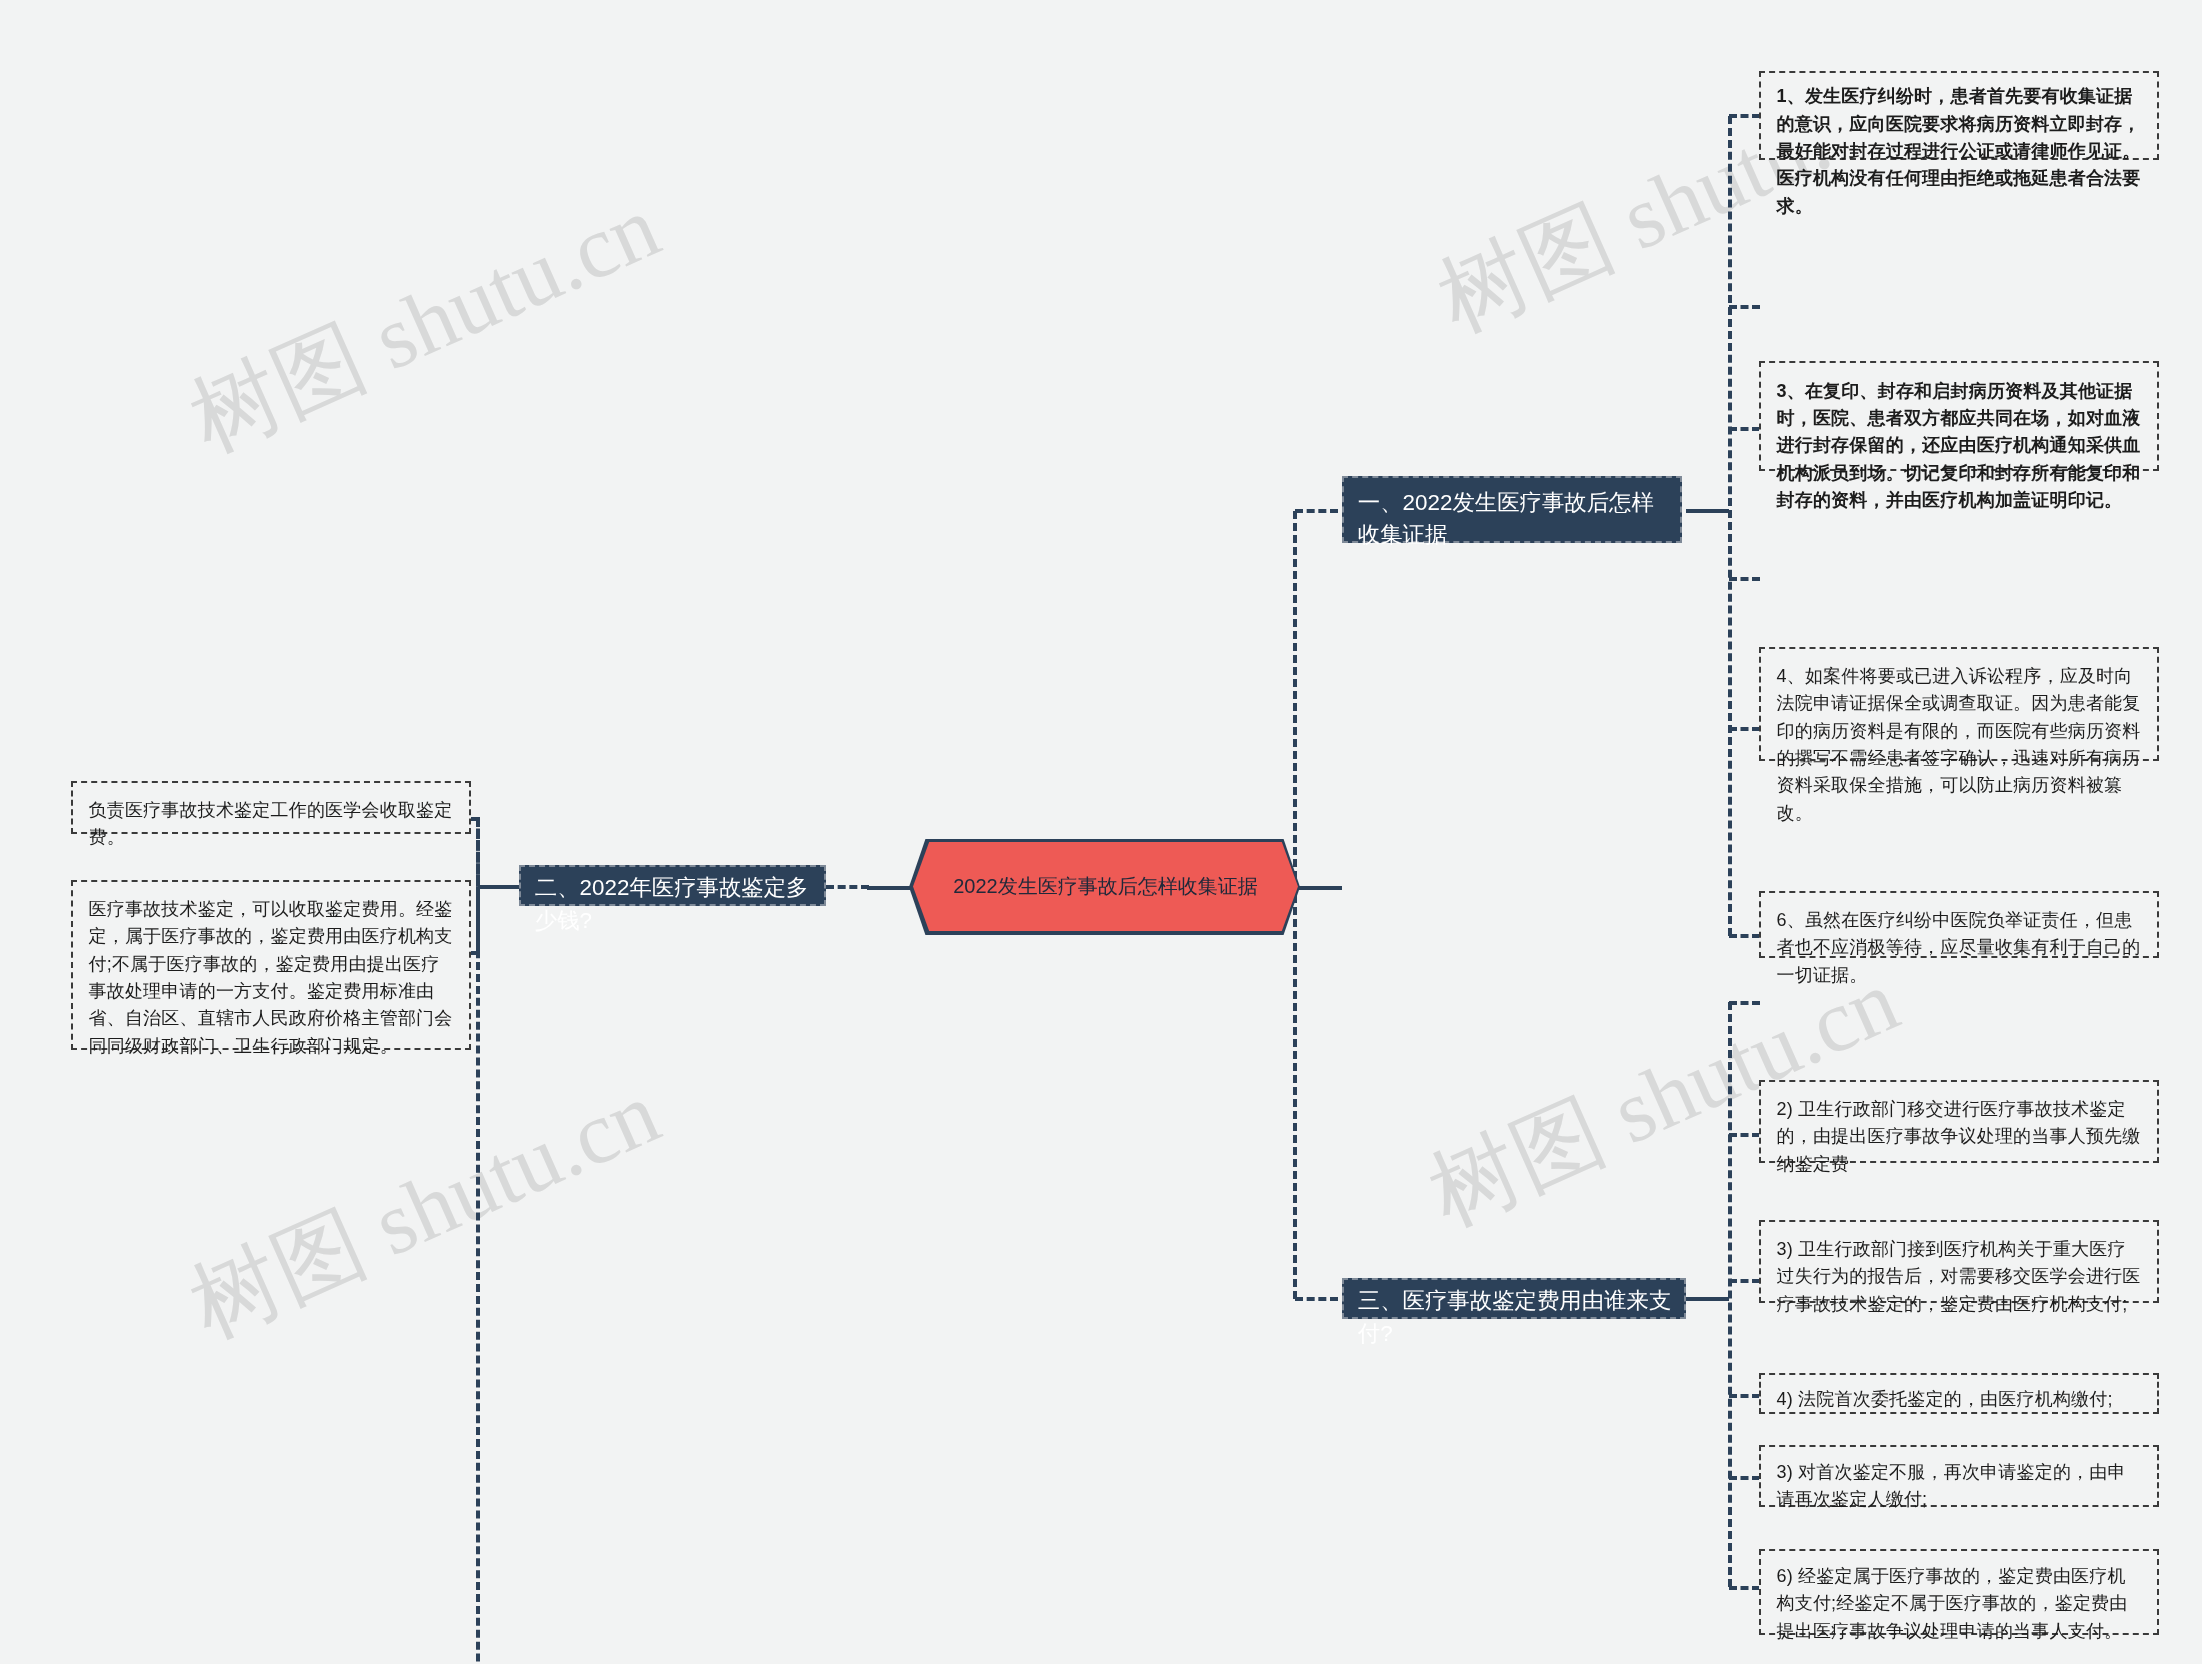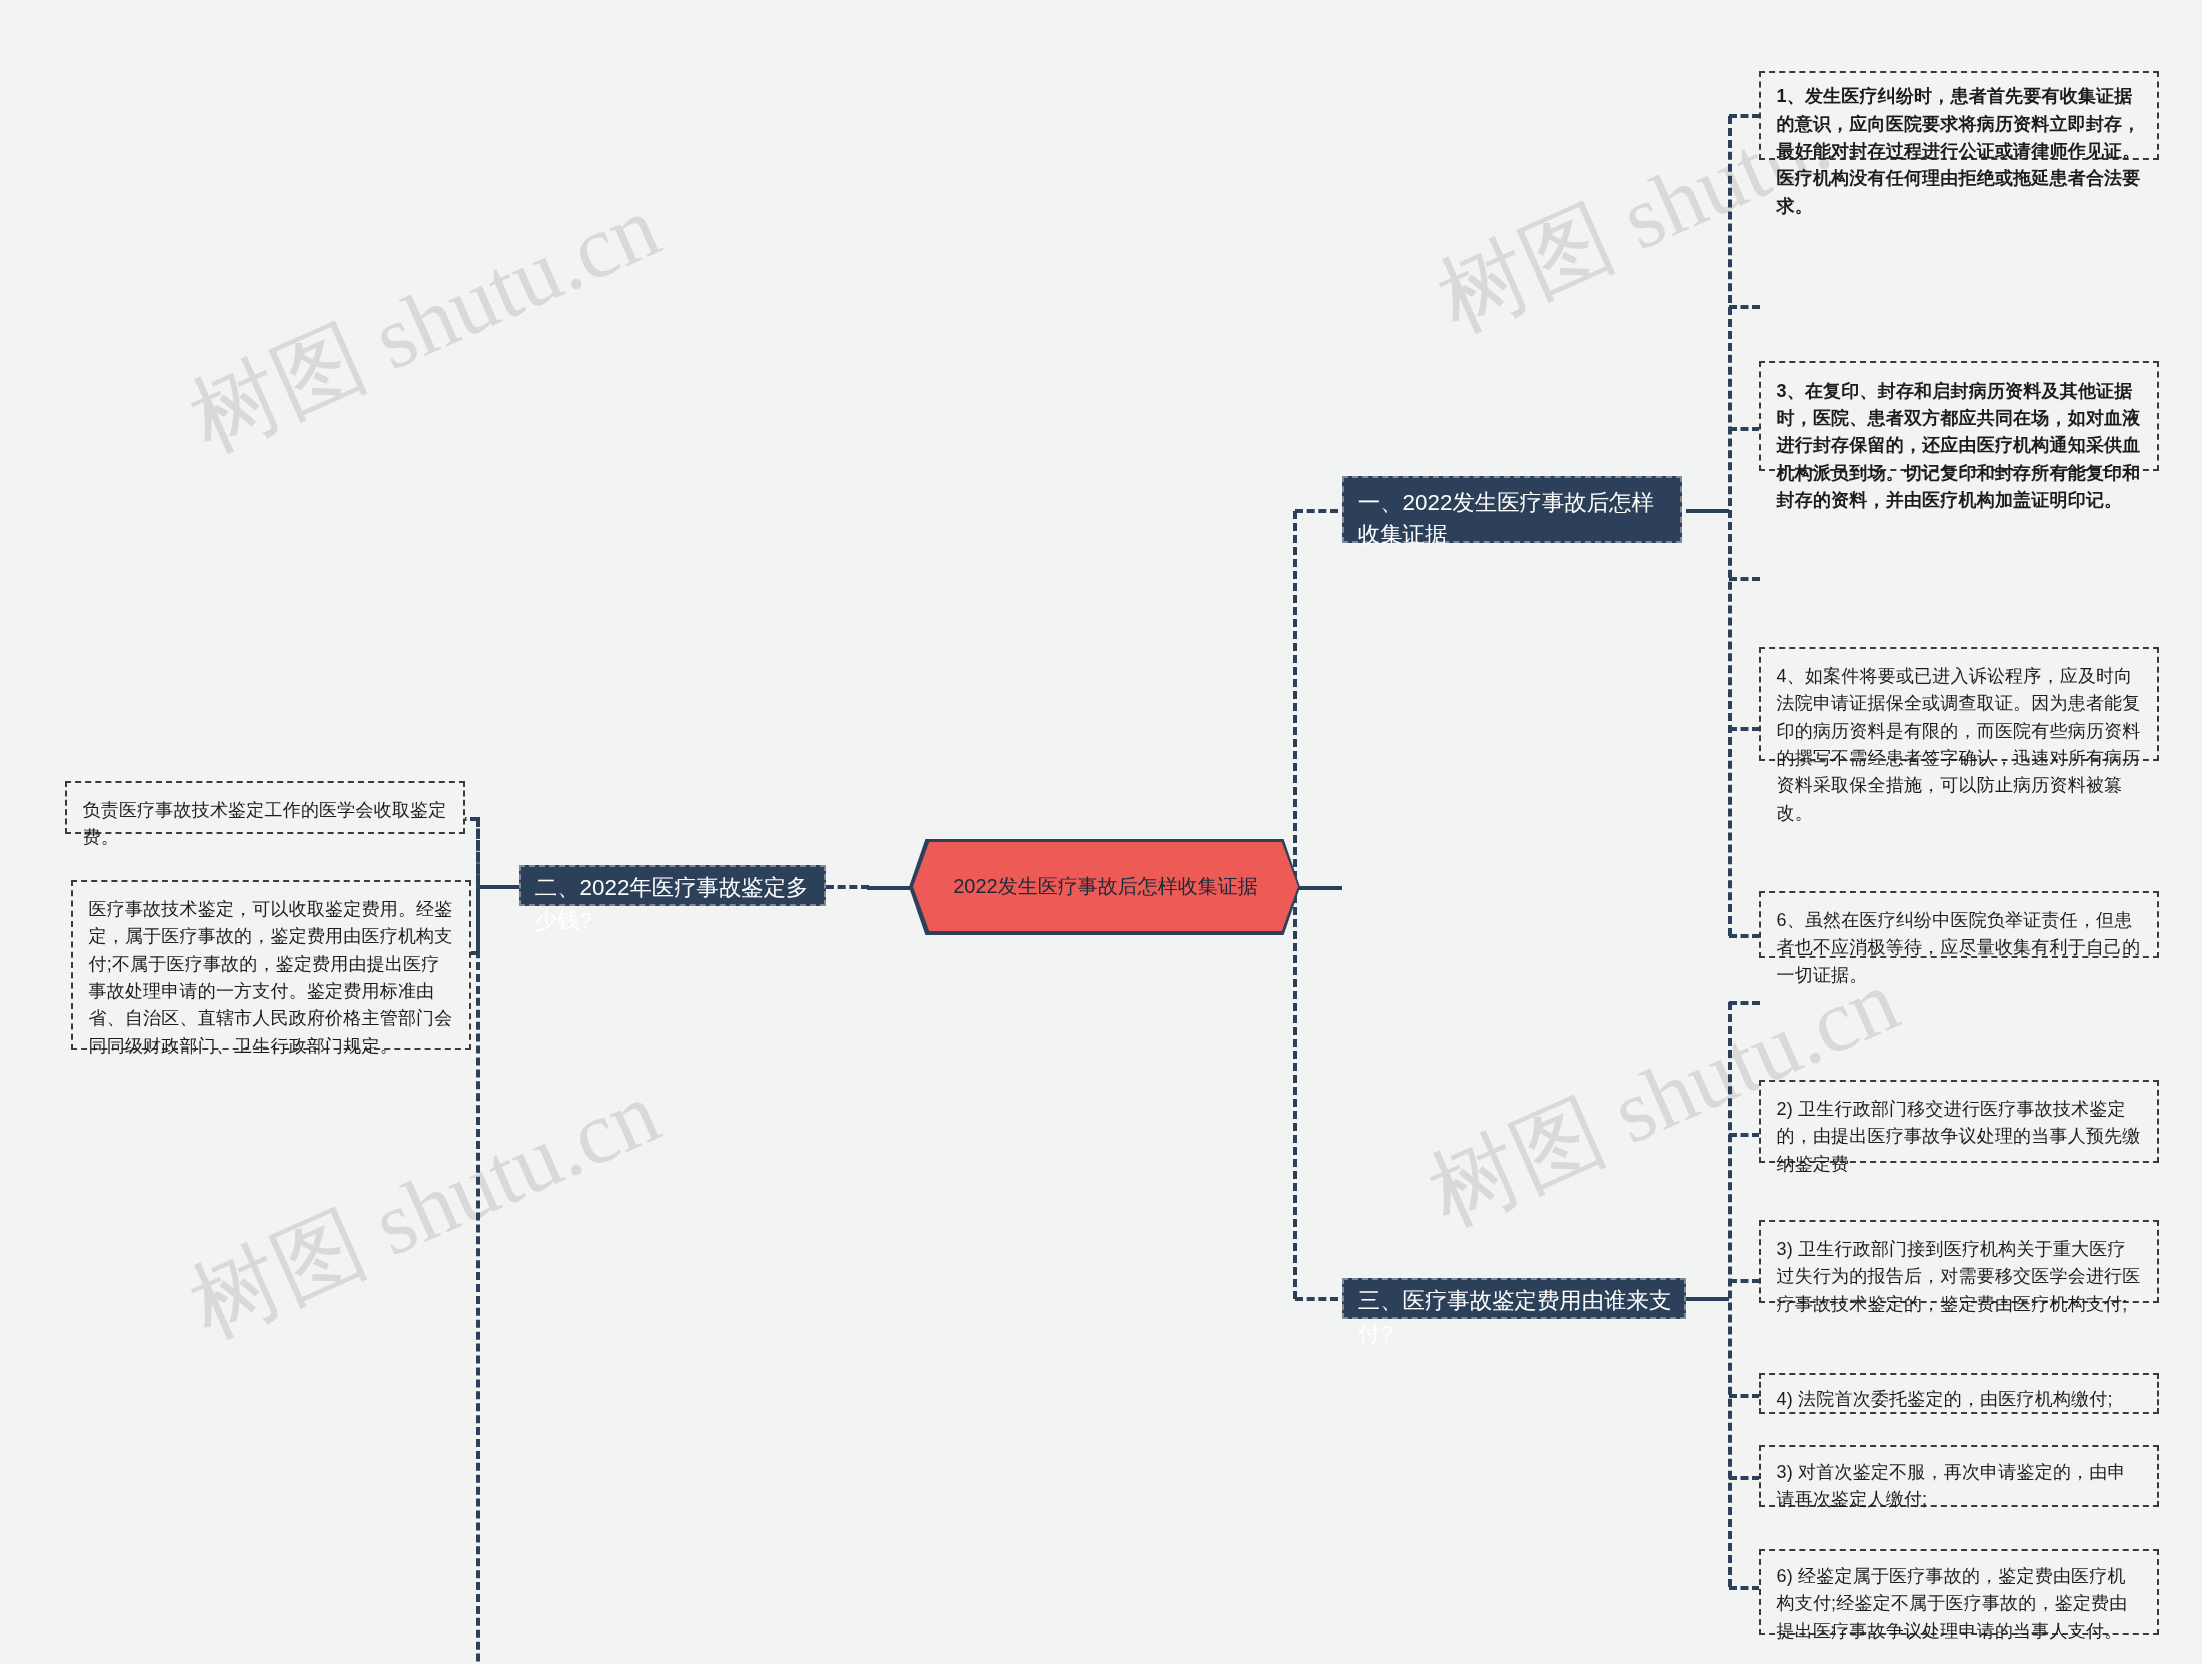--- a/index.html
+++ b/index.html
@@ -147,21 +147,21 @@
   <div class="leaf" style="left:1759px;top:361px;width:400px;height:110px;padding-top:14.6px;font-weight:bold;">
     <span>3、在复印、封存和启封病历资料及其他证据时，医院、患者双方都应共同在场，如对血液进行封存保留的，还应由医疗机构通知采供血机构派员到场。切记复印和封存所有能复印和封存的资料，并由医疗机构加盖证明印记。</span>
   </div>
   <div class="leaf" style="left:1759px;top:647px;width:400px;height:114px;padding-top:13.8px;">
     <span>4、如案件将要或已进入诉讼程序，应及时向法院申请证据保全或调查取证。因为患者能复印的病历资料是有限的，而医院有些病历资料的撰写不需经患者签字确认，迅速对所有病历资料采取保全措施，可以防止病历资料被篡改。</span>
   </div>
   <div class="leaf" style="left:1759px;top:891px;width:400px;height:67px;padding-top:13.8px;">
     <span>6、虽然在医疗纠纷中医院负举证责任，但患者也不应消极等待，应尽量收集有利于自己的一切证据。</span>
   </div>
 
-  <div class="leaf" style="left:65px;top:781px;width:400px;height:53px;padding-top:13.8px;">
+  <div class="leaf" style="left:71px;top:781px;width:400px;height:53px;padding-top:13.8px;">
     <span>负责医疗事故技术鉴定工作的医学会收取鉴定费。</span>
   </div>
   <div class="leaf" style="left:71px;top:880px;width:400px;height:170px;padding-top:13.8px;">
     <span>医疗事故技术鉴定，可以收取鉴定费用。经鉴定，属于医疗事故的，鉴定费用由医疗机构支付;不属于医疗事故的，鉴定费用由提出医疗事故处理申请的一方支付。鉴定费用标准由省、自治区、直辖市人民政府价格主管部门会同同级财政部门、卫生行政部门规定。</span>
   </div>
 
   <div class="leaf" style="left:1759px;top:1080px;width:400px;height:83px;padding-top:13.8px;">
     <span>2) 卫生行政部门移交进行医疗事故技术鉴定的，由提出医疗事故争议处理的当事人预先缴纳鉴定费</span>
   </div>
   <div class="leaf" style="left:1759px;top:1220px;width:400px;height:83px;padding-top:13.8px;">

